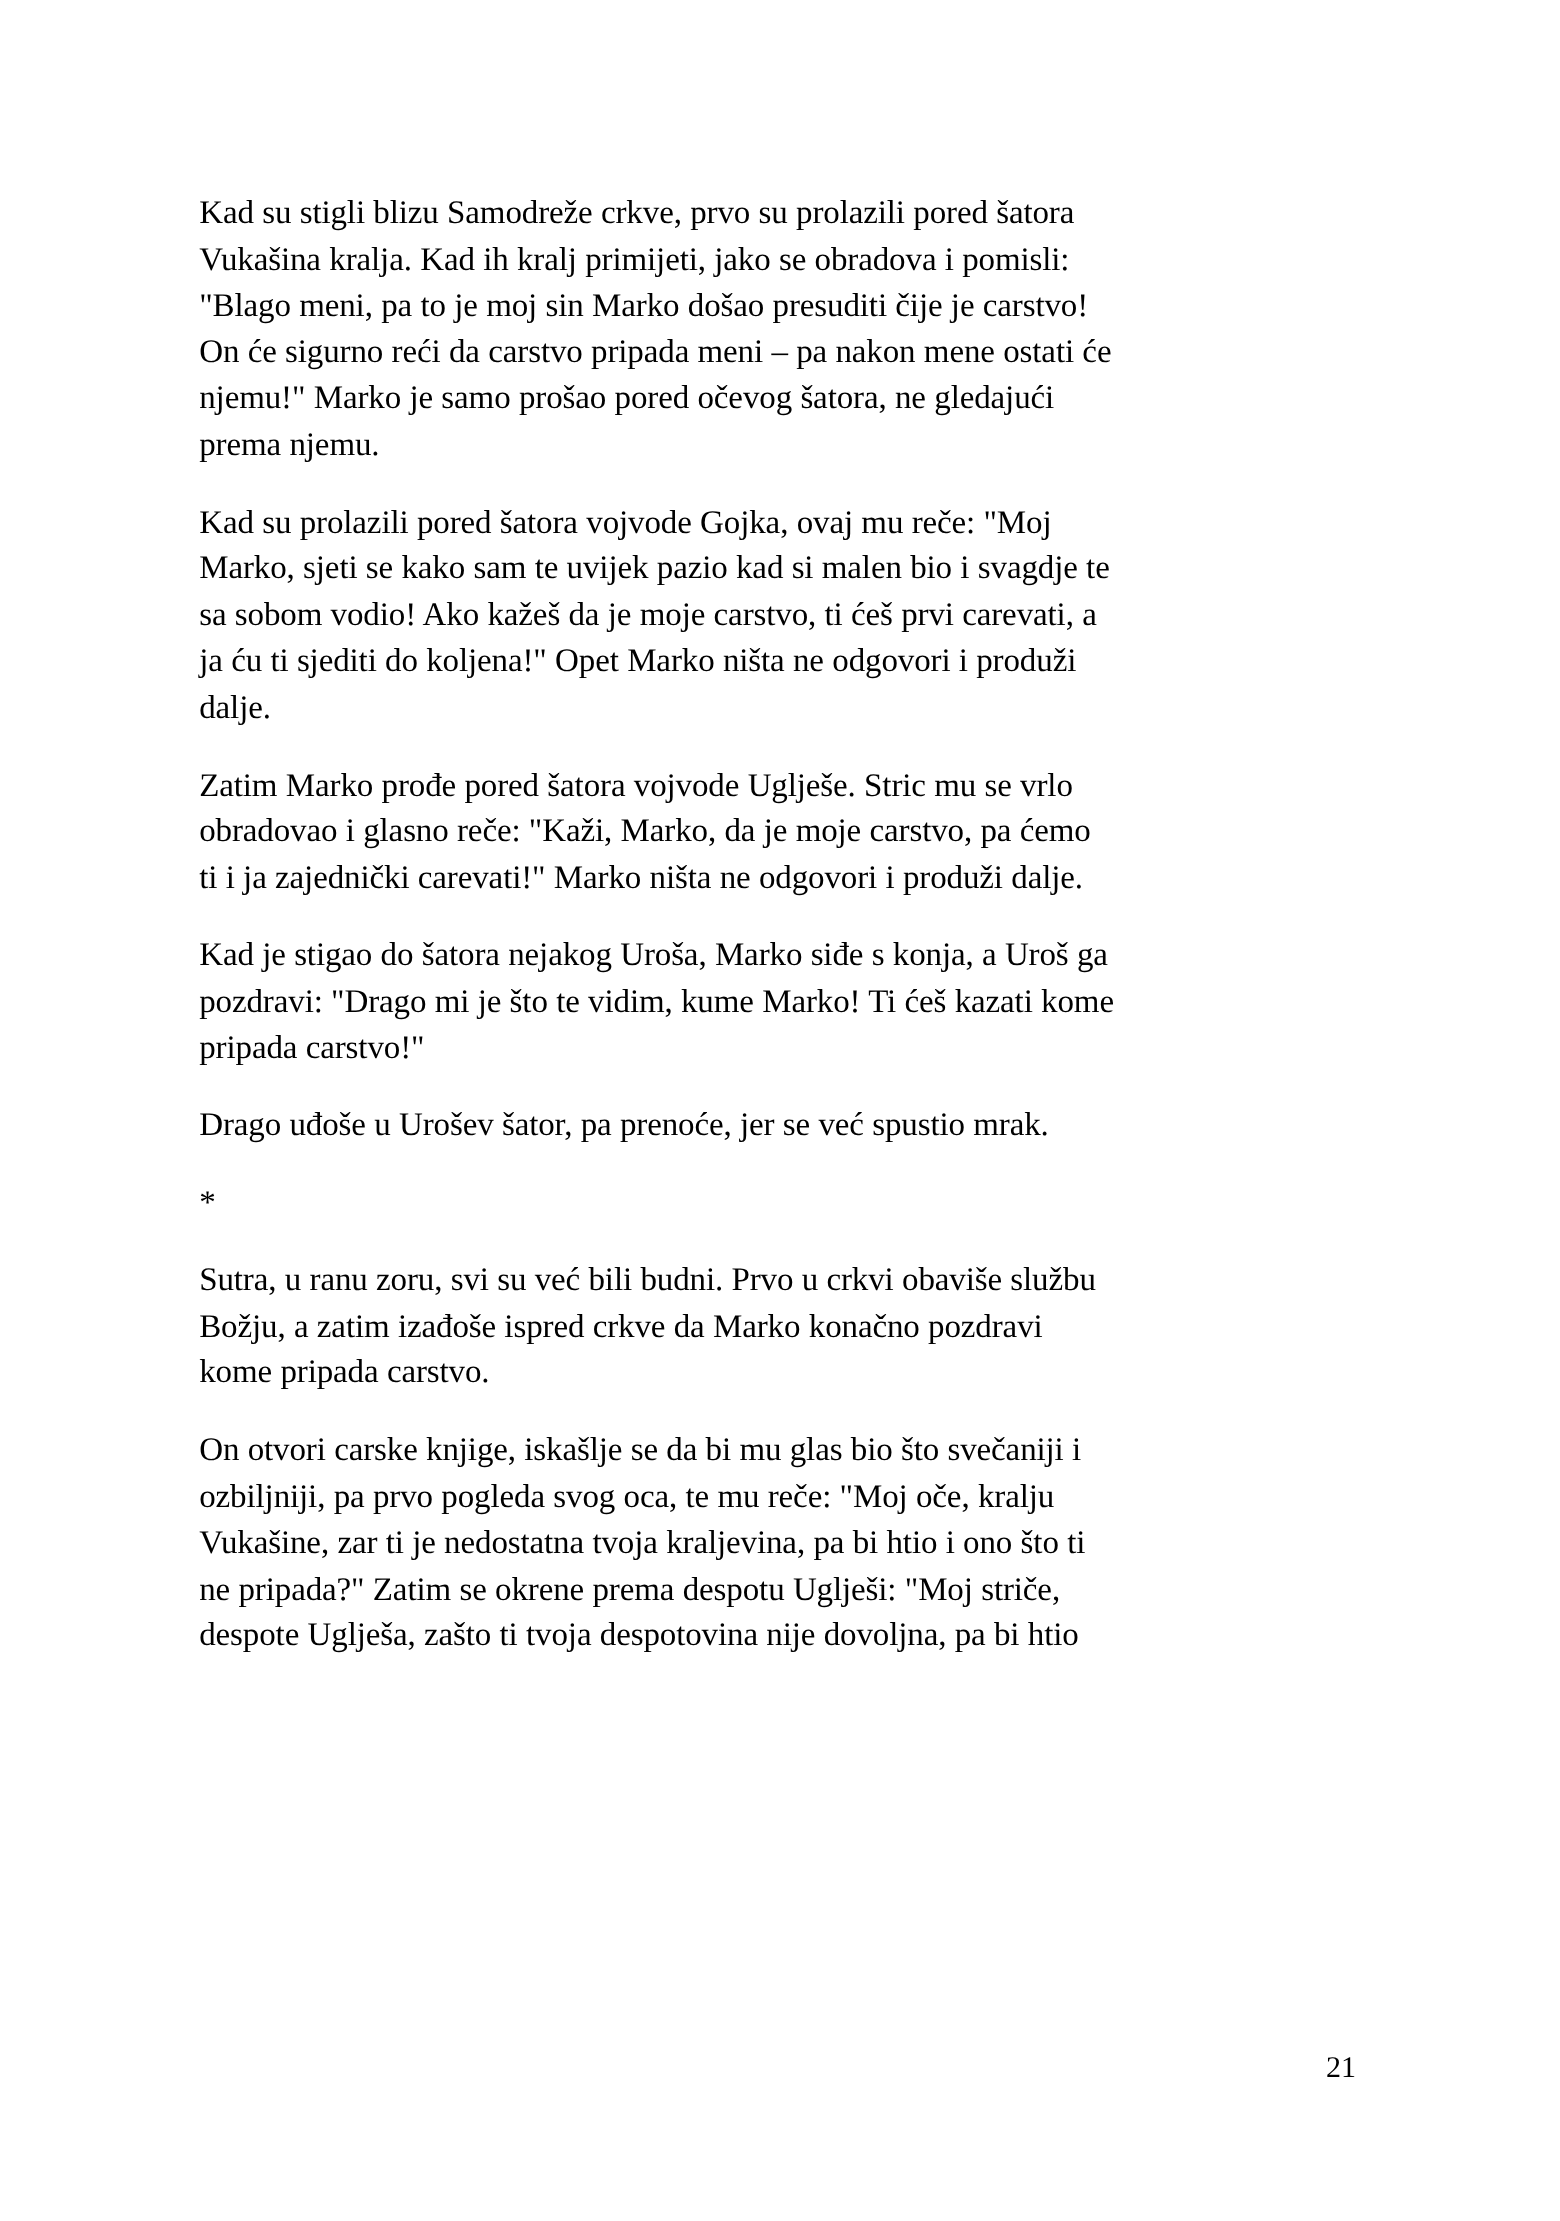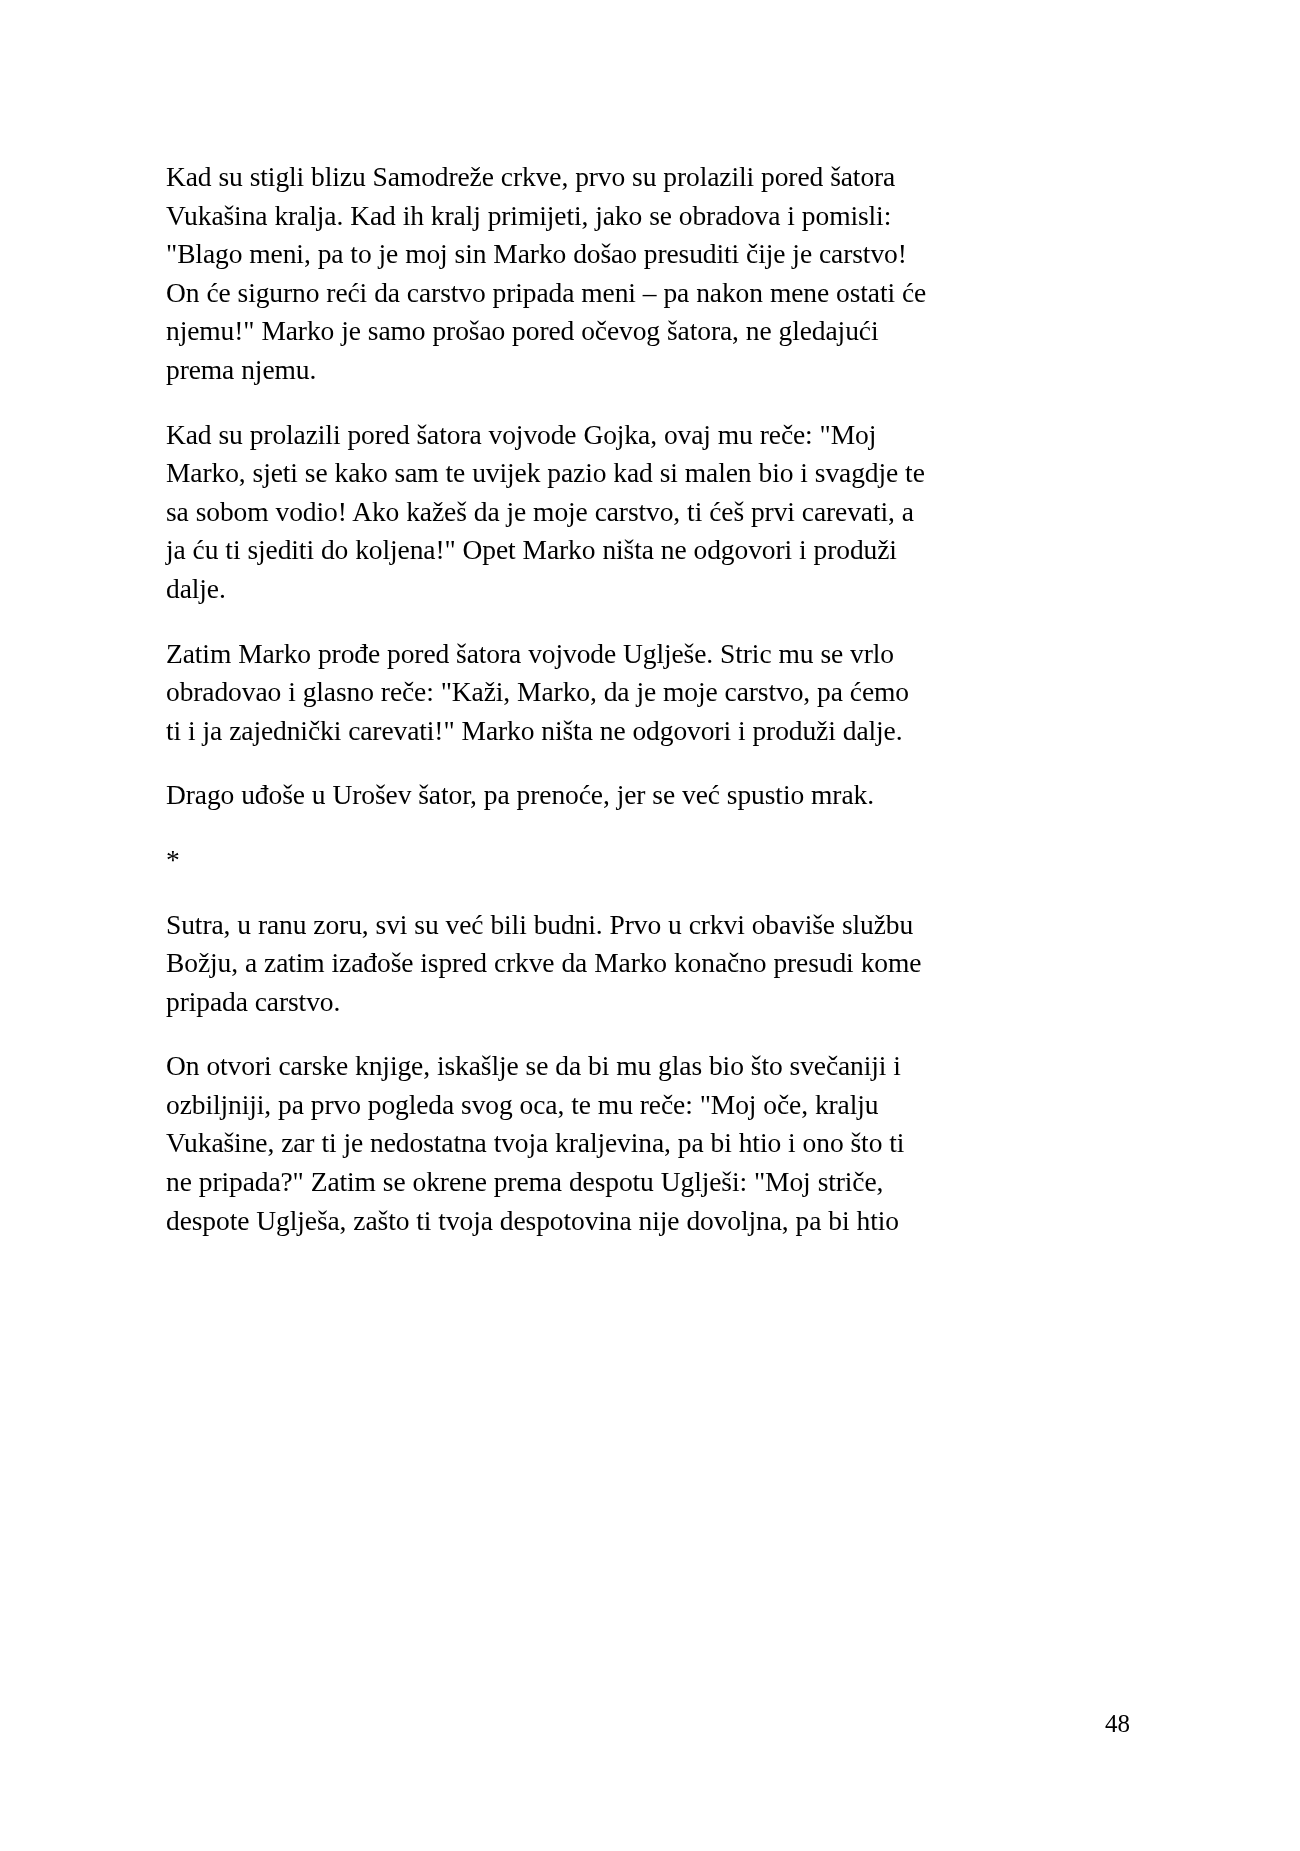--- a/index.html
+++ b/index.html
@@ -67,26 +67,27 @@
 <div class="page">
 
   <div class="text-column">
 
     <p class="para">Kad su stigli blizu Samodreže crkve, prvo su prolazili pored šatora Vukašina kralja. Kad ih kralj primijeti, jako se obradova i pomisli: "Blago meni, pa to je moj sin Marko došao presuditi čije je carstvo! On će sigurno reći da carstvo pripada meni – pa nakon mene ostati će njemu!" Marko je samo prošao pored očevog šatora, ne gledajući prema njemu.</p>
 
     <p class="para">Kad su prolazili pored šatora vojvode Gojka, ovaj mu reče: "Moj Marko, sjeti se kako sam te uvijek pazio kad si malen bio i svagdje te sa sobom vodio! Ako kažeš da je moje carstvo, ti ćeš prvi carevati, a ja ću ti sjediti do koljena!" Opet Marko ništa ne odgovori i produži dalje.</p>
 
     <p class="para">Zatim Marko prođe pored šatora vojvode Uglješe. Stric mu se vrlo obradovao i glasno reče: "Kaži, Marko, da je moje carstvo, pa ćemo ti i ja zajednički carevati!" Marko ništa ne odgovori i produži dalje.</p>
 
+    <p class="para">Kad je stigao do šatora nejakog Uroša, Marko siđe s konja, a Uroš ga pozdravi: "Drago mi je što te vidim, kume Marko! Ti ćeš kazati kome pripada carstvo!"</p>
 
     <p class="para">Drago uđoše u Urošev šator, pa prenoće, jer se već spustio mrak.</p>
 
     <div class="separator">*</div>
 
-    <p class="para">Sutra, u ranu zoru, svi su već bili budni. Prvo u crkvi obaviše službu Božju, a zatim izađoše ispred crkve da Marko konačno presudi kome pripada carstvo.</p>
+    <p class="para">Sutra, u ranu zoru, svi su već bili budni. Prvo u crkvi obaviše službu Božju, a zatim izađoše ispred crkve da Marko konačno pozdravi kome pripada carstvo.</p>
 
     <p class="para">On otvori carske knjige, iskašlje se da bi mu glas bio što svečaniji i ozbiljniji, pa prvo pogleda svog oca, te mu reče: "Moj oče, kralju Vukašine, zar ti je nedostatna tvoja kraljevina, pa bi htio i ono što ti ne pripada?" Zatim se okrene prema despotu Uglješi: "Moj striče, despote Uglješa, zašto ti tvoja despotovina nije dovoljna, pa bi htio</p>
 
   </div>
 
-  <div class="page-number">48</div>
+  <div class="page-number">21</div>
 
 </div>
 
 </body></html>

